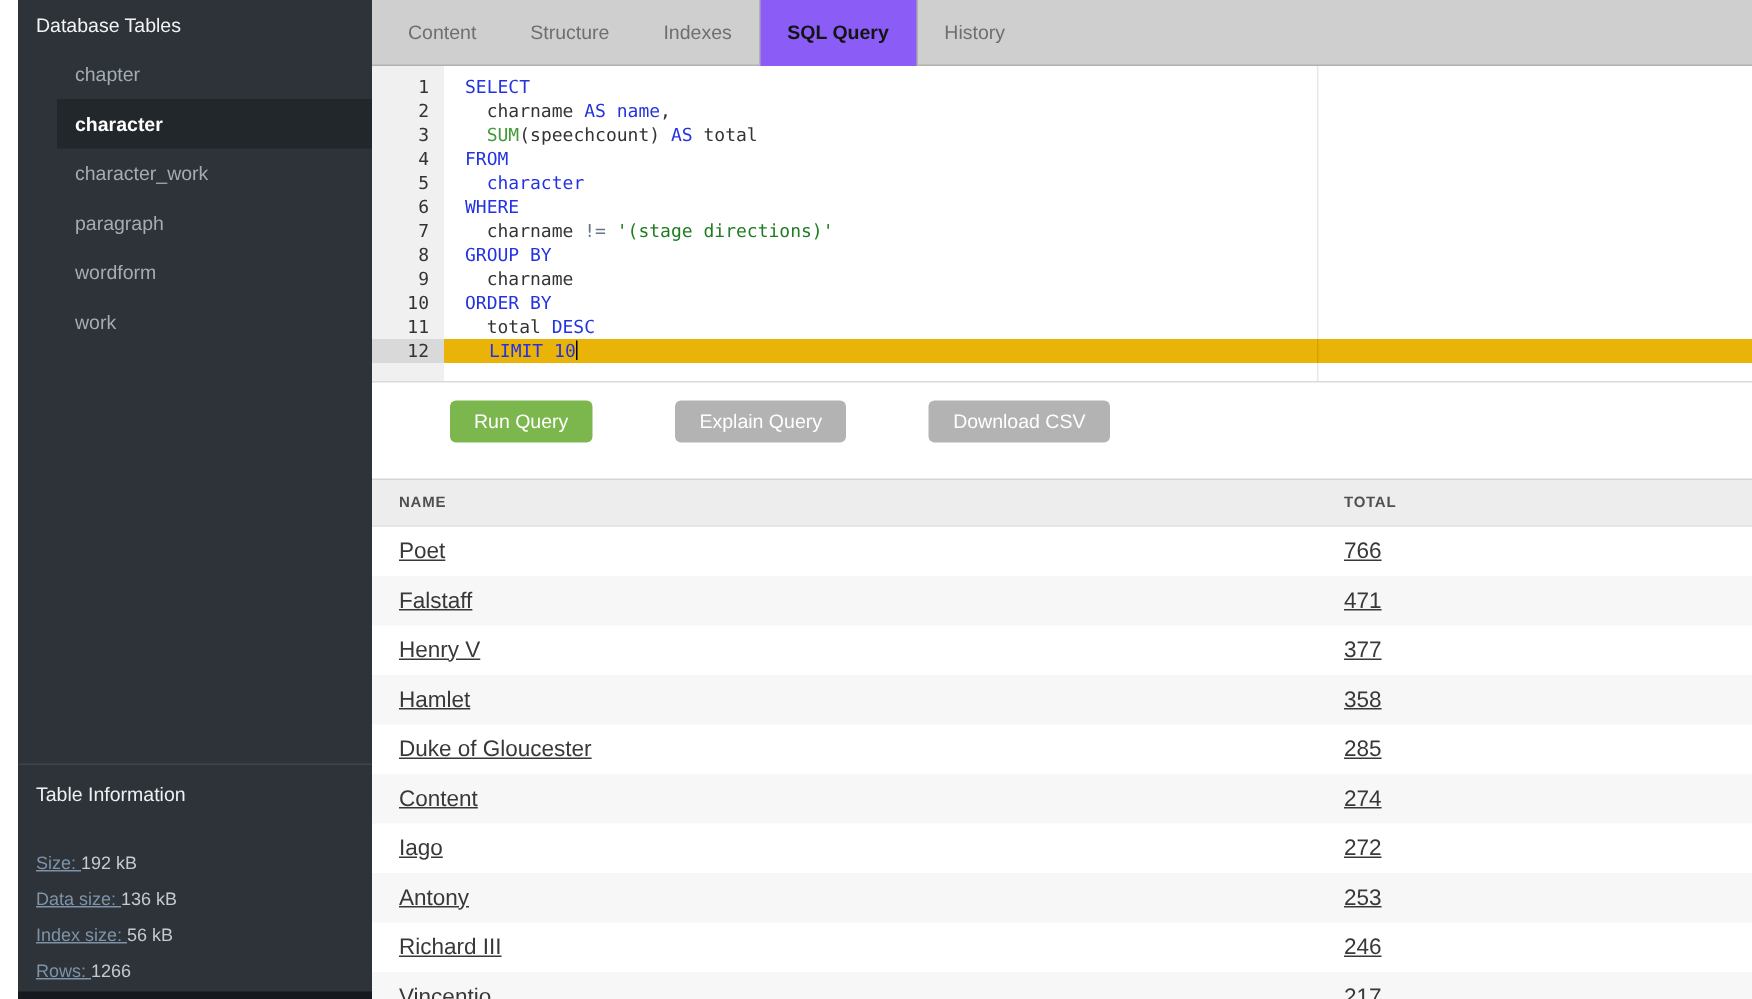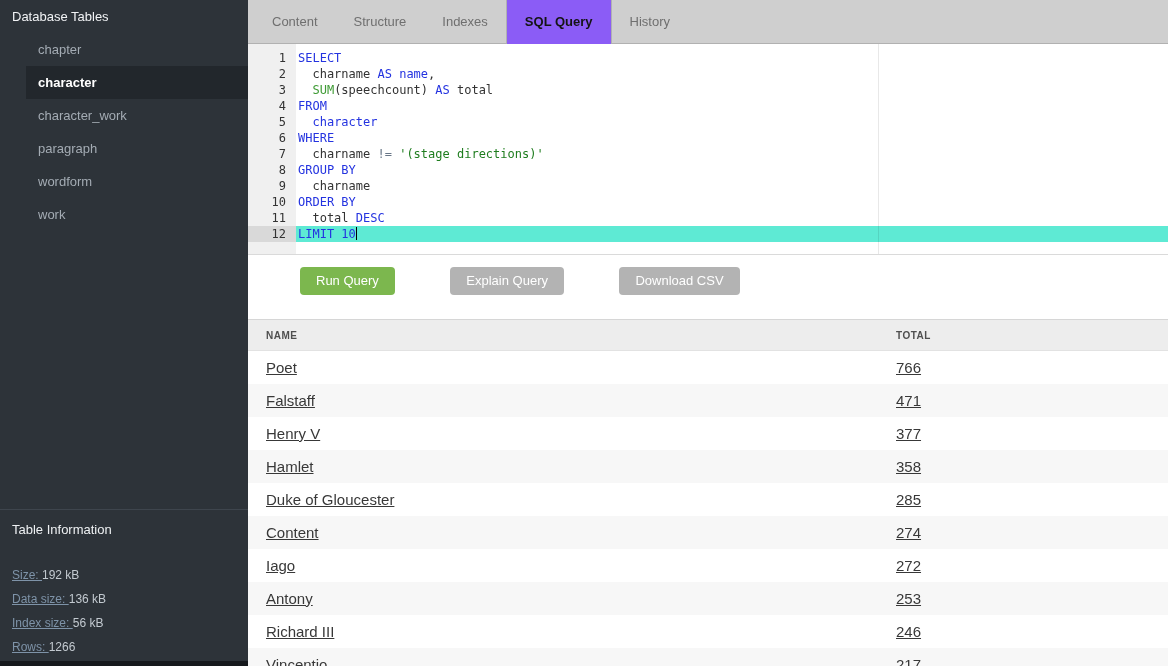--- a/index.html
+++ b/index.html
@@ -1,21 +1,21 @@
 <!DOCTYPE html>
 <html><head>
 <meta charset="utf-8">
 <style>
   * { margin:0; padding:0; box-sizing:border-box; }
   html,body { width:1168px; height:666px; overflow:hidden; background:#fff;
               font-family:"Liberation Sans", sans-serif; }
   .app { position:relative; width:1168px; height:666px; }
 
   
-  .sidebar { position:absolute; left:0; top:0; width:248px; height:666px;
+  .sidebar { position:absolute; left:12px; top:0; width:248px; height:666px;
              background:#2d3339; }
   .sidebar-bottom-strip { position:absolute; left:0; bottom:0; width:100%; height:5px;
              background:#16191d; }
   .sidebar-title { height:33px; line-height:33px; padding-left:12px;
              color:#f1f3f5; font-size:13px; }
   .table-list { list-style:none; }
   .table-item { height:33px; line-height:33px; padding-left:12px;
              color:#a4acb4; font-size:13px; cursor:pointer;margin-left:26px; }
   .table-item.selected { background:#22272c; color:#ffffff; font-weight:bold; }
   .table-info { position:absolute; left:0; right:0; bottom:5px;
@@ -41,25 +41,25 @@
   
   .editor { position:relative; height:211px; background:#fff;
             border-bottom:1px solid #dadada; overflow:hidden;
             font-family:"DejaVu Sans Mono", monospace; font-size:12px; }
   .gutter-strip { position:absolute; left:0; top:0; bottom:0; width:48px;
             background:#f0f0f0; }
   .ruler { position:absolute; left:630px; top:0; bottom:0; width:1px;
             background:rgba(0,0,0,0.09); z-index:5; }
   .code-lines { position:relative; padding-top:6px; z-index:2; }
   .line { display:flex; height:16px; line-height:16px; white-space:pre; }
-  .line.active { background:#5eead4; }
+  .line.active { background:#eab308;gap:16px; }
   .gutter-cell { width:48px; flex:0 0 48px; text-align:right; padding-right:10px;
             color:#333; }
   .line.active .gutter-cell { background:#d9d9d9; }
-  .code-cell { padding-left:2px; color:#333; }
+  .code-cell { padding-left:14px; color:#333; }
   .tk-kw  { color:#2433e0; }
   .tk-fn  { color:#3f9b35; }
   .tk-str { color:#1f7d1f; }
   .tk-op  { color:#687687; }
   .tk-num { color:#2433e0; }
   .tk-txt { color:#333333; }
   .caret { display:inline-block; width:1px; height:13px; background:#000;
             vertical-align:-2px; }
 
   

